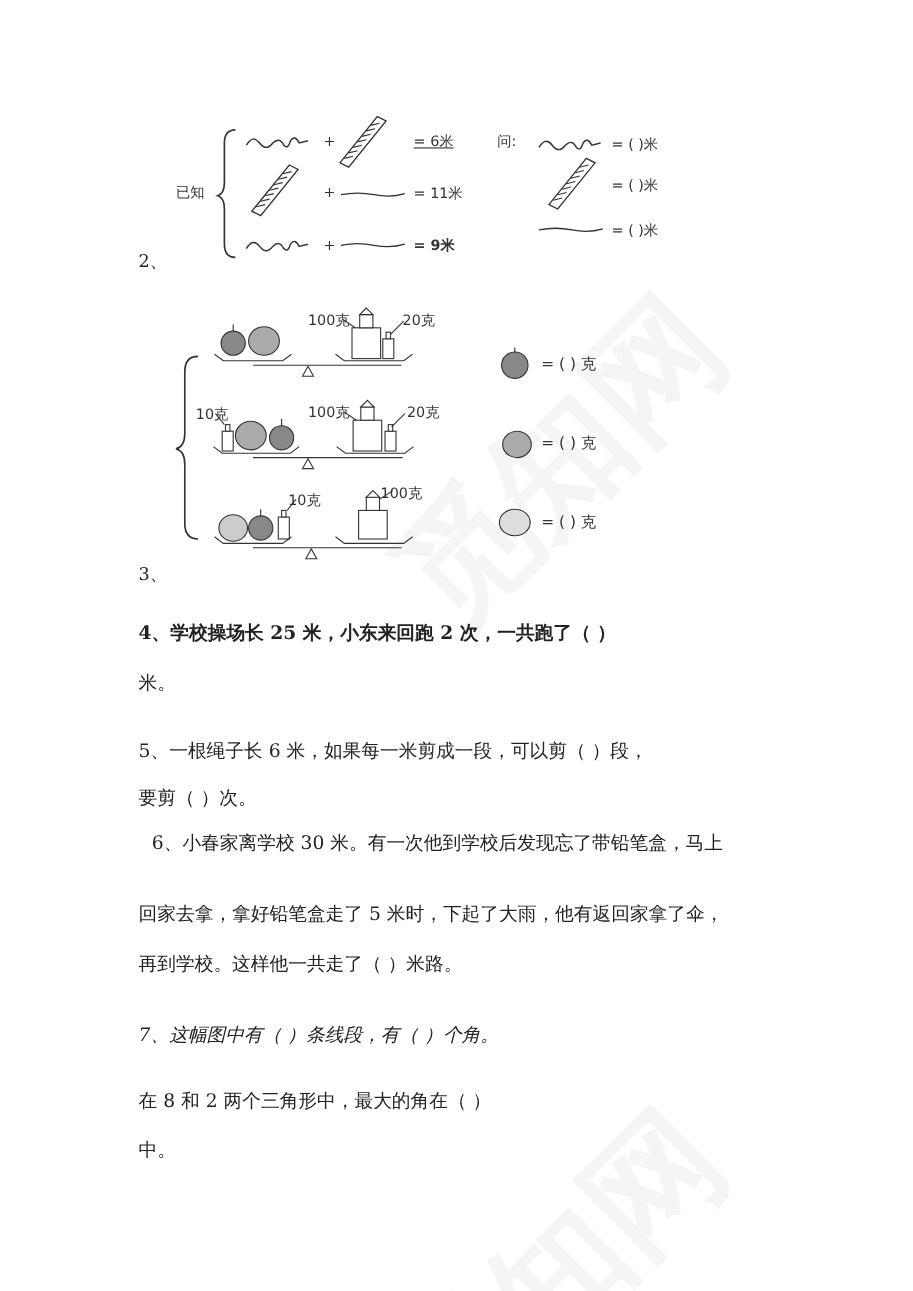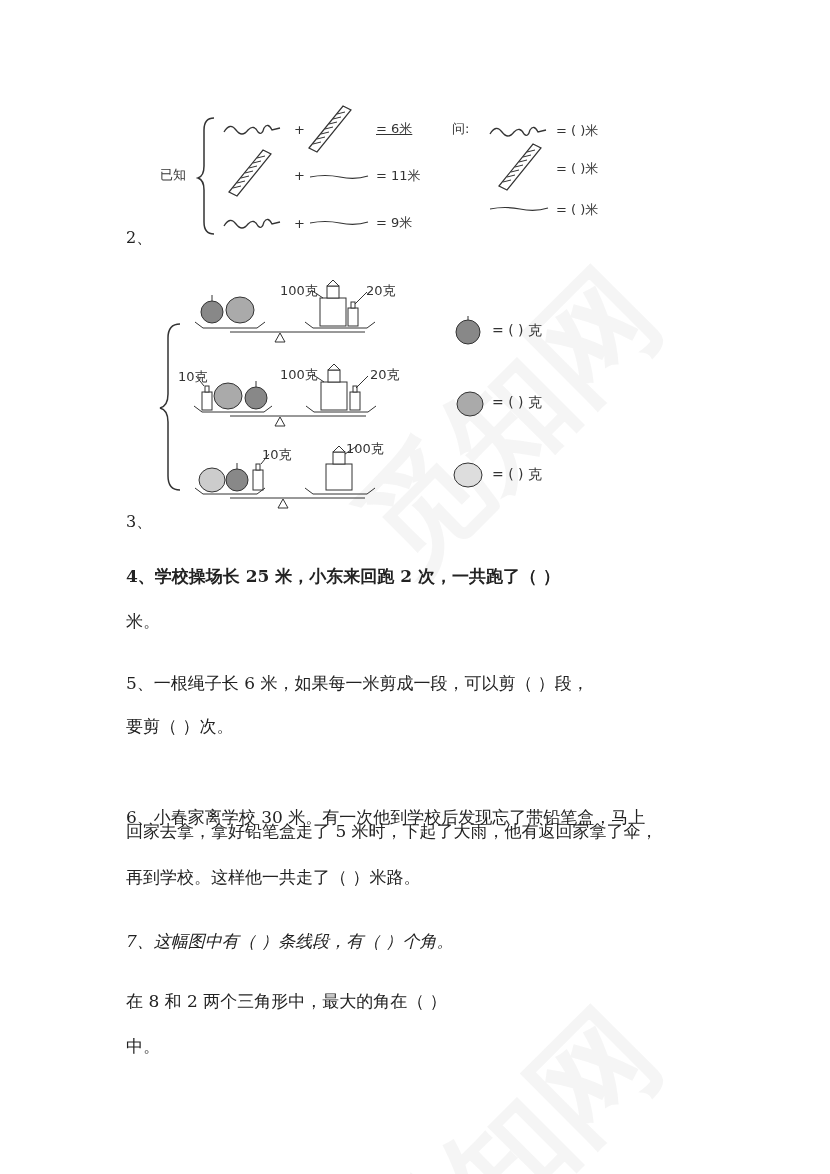--- a/index.html
+++ b/index.html
@@ -43,21 +43,21 @@
   </svg>
   <span class="abs sm" style="left:376px; top:167px;">= 11米</span>
 
   <svg width="60" height="20" style="left:222px; top:212px;">
     <path d="M2 14 Q8 4 14 12 T26 12 Q32 6 36 14 Q40 18 42 10 Q46 4 50 12 L58 10" fill="none" stroke="#333" stroke-width="1.3"></path>
   </svg>
   <span class="abs sm" style="left:294px; top:216px;">+</span>
   <svg width="60" height="10" style="left:310px; top:218px;">
     <path d="M0 5 Q15 2 30 5 T58 4" fill="none" stroke="#333" stroke-width="1.2"></path>
   </svg>
-  <span class="abs sm" style="left:376px; top:214px;">= 9米</span>
+  <span class="abs sm" style="left:376px; top:214px;font-weight:bold;">= 9米</span>
 
   <span class="abs sm" style="left:452px; top:120px;">问:</span>
   <svg width="60" height="20" style="left:488px; top:120px;">
     <path d="M2 14 Q8 4 14 12 T26 12 Q32 6 36 14 Q40 18 42 10 Q46 4 50 12 L58 10" fill="none" stroke="#333" stroke-width="1.3"></path>
   </svg>
   <span class="abs sm" style="left:556px; top:122px;">= (    )米</span>
   <svg width="50" height="50" style="left:495px; top:140px;">
     <path d="M4 46 L38 4 L46 8 L12 50 Z" fill="none" stroke="#333" stroke-width="1.2"></path>
     <path d="M8 42 L16 40 M12 37 L20 35 M16 32 L24 30 M20 27 L28 25 M24 22 L32 20 M28 17 L36 15 M32 12 L40 10" stroke="#333" stroke-width="1"></path>
   </svg>
@@ -159,19 +159,19 @@
 
   <span class="label" style="left:126px; top:512px;">3、</span>
 </div>
 
 <div class="q" style="top:565px;font-weight:bold;">4、学校操场长 25 米，小东来回跑 2 次，一共跑了（                    ）</div>
 <div class="q" style="top:610px;">米。</div>
 
 <div class="q" style="top:672px;">5、一根绳子长 6 米，如果每一米剪成一段，可以剪（              ）段，</div>
 <div class="q" style="top:715px;">要剪（              ）次。</div>
 
-<div class="q" style="top:806px;">6、小春家离学校 30 米。有一次他到学校后发现忘了带铅笔盒，马上</div>
+<div class="q" style="top:756px;margin-left:12px;">6、小春家离学校 30 米。有一次他到学校后发现忘了带铅笔盒，马上</div>
 <div class="q" style="top:820px;">回家去拿，拿好铅笔盒走了 5 米时，下起了大雨，他有返回家拿了伞，</div>
 <div class="q" style="top:866px;">再到学校。这样他一共走了（                  ）米路。</div>
 
 <div class="q" style="top:930px;font-style:italic;">7、这幅图中有（              ）条线段，有（              ）个角。</div>
 <div class="q" style="top:990px;">在 8 和 2 两个三角形中，最大的角在（                                ）</div>
 <div class="q" style="top:1035px;">中。</div>
 
 </body></html>

